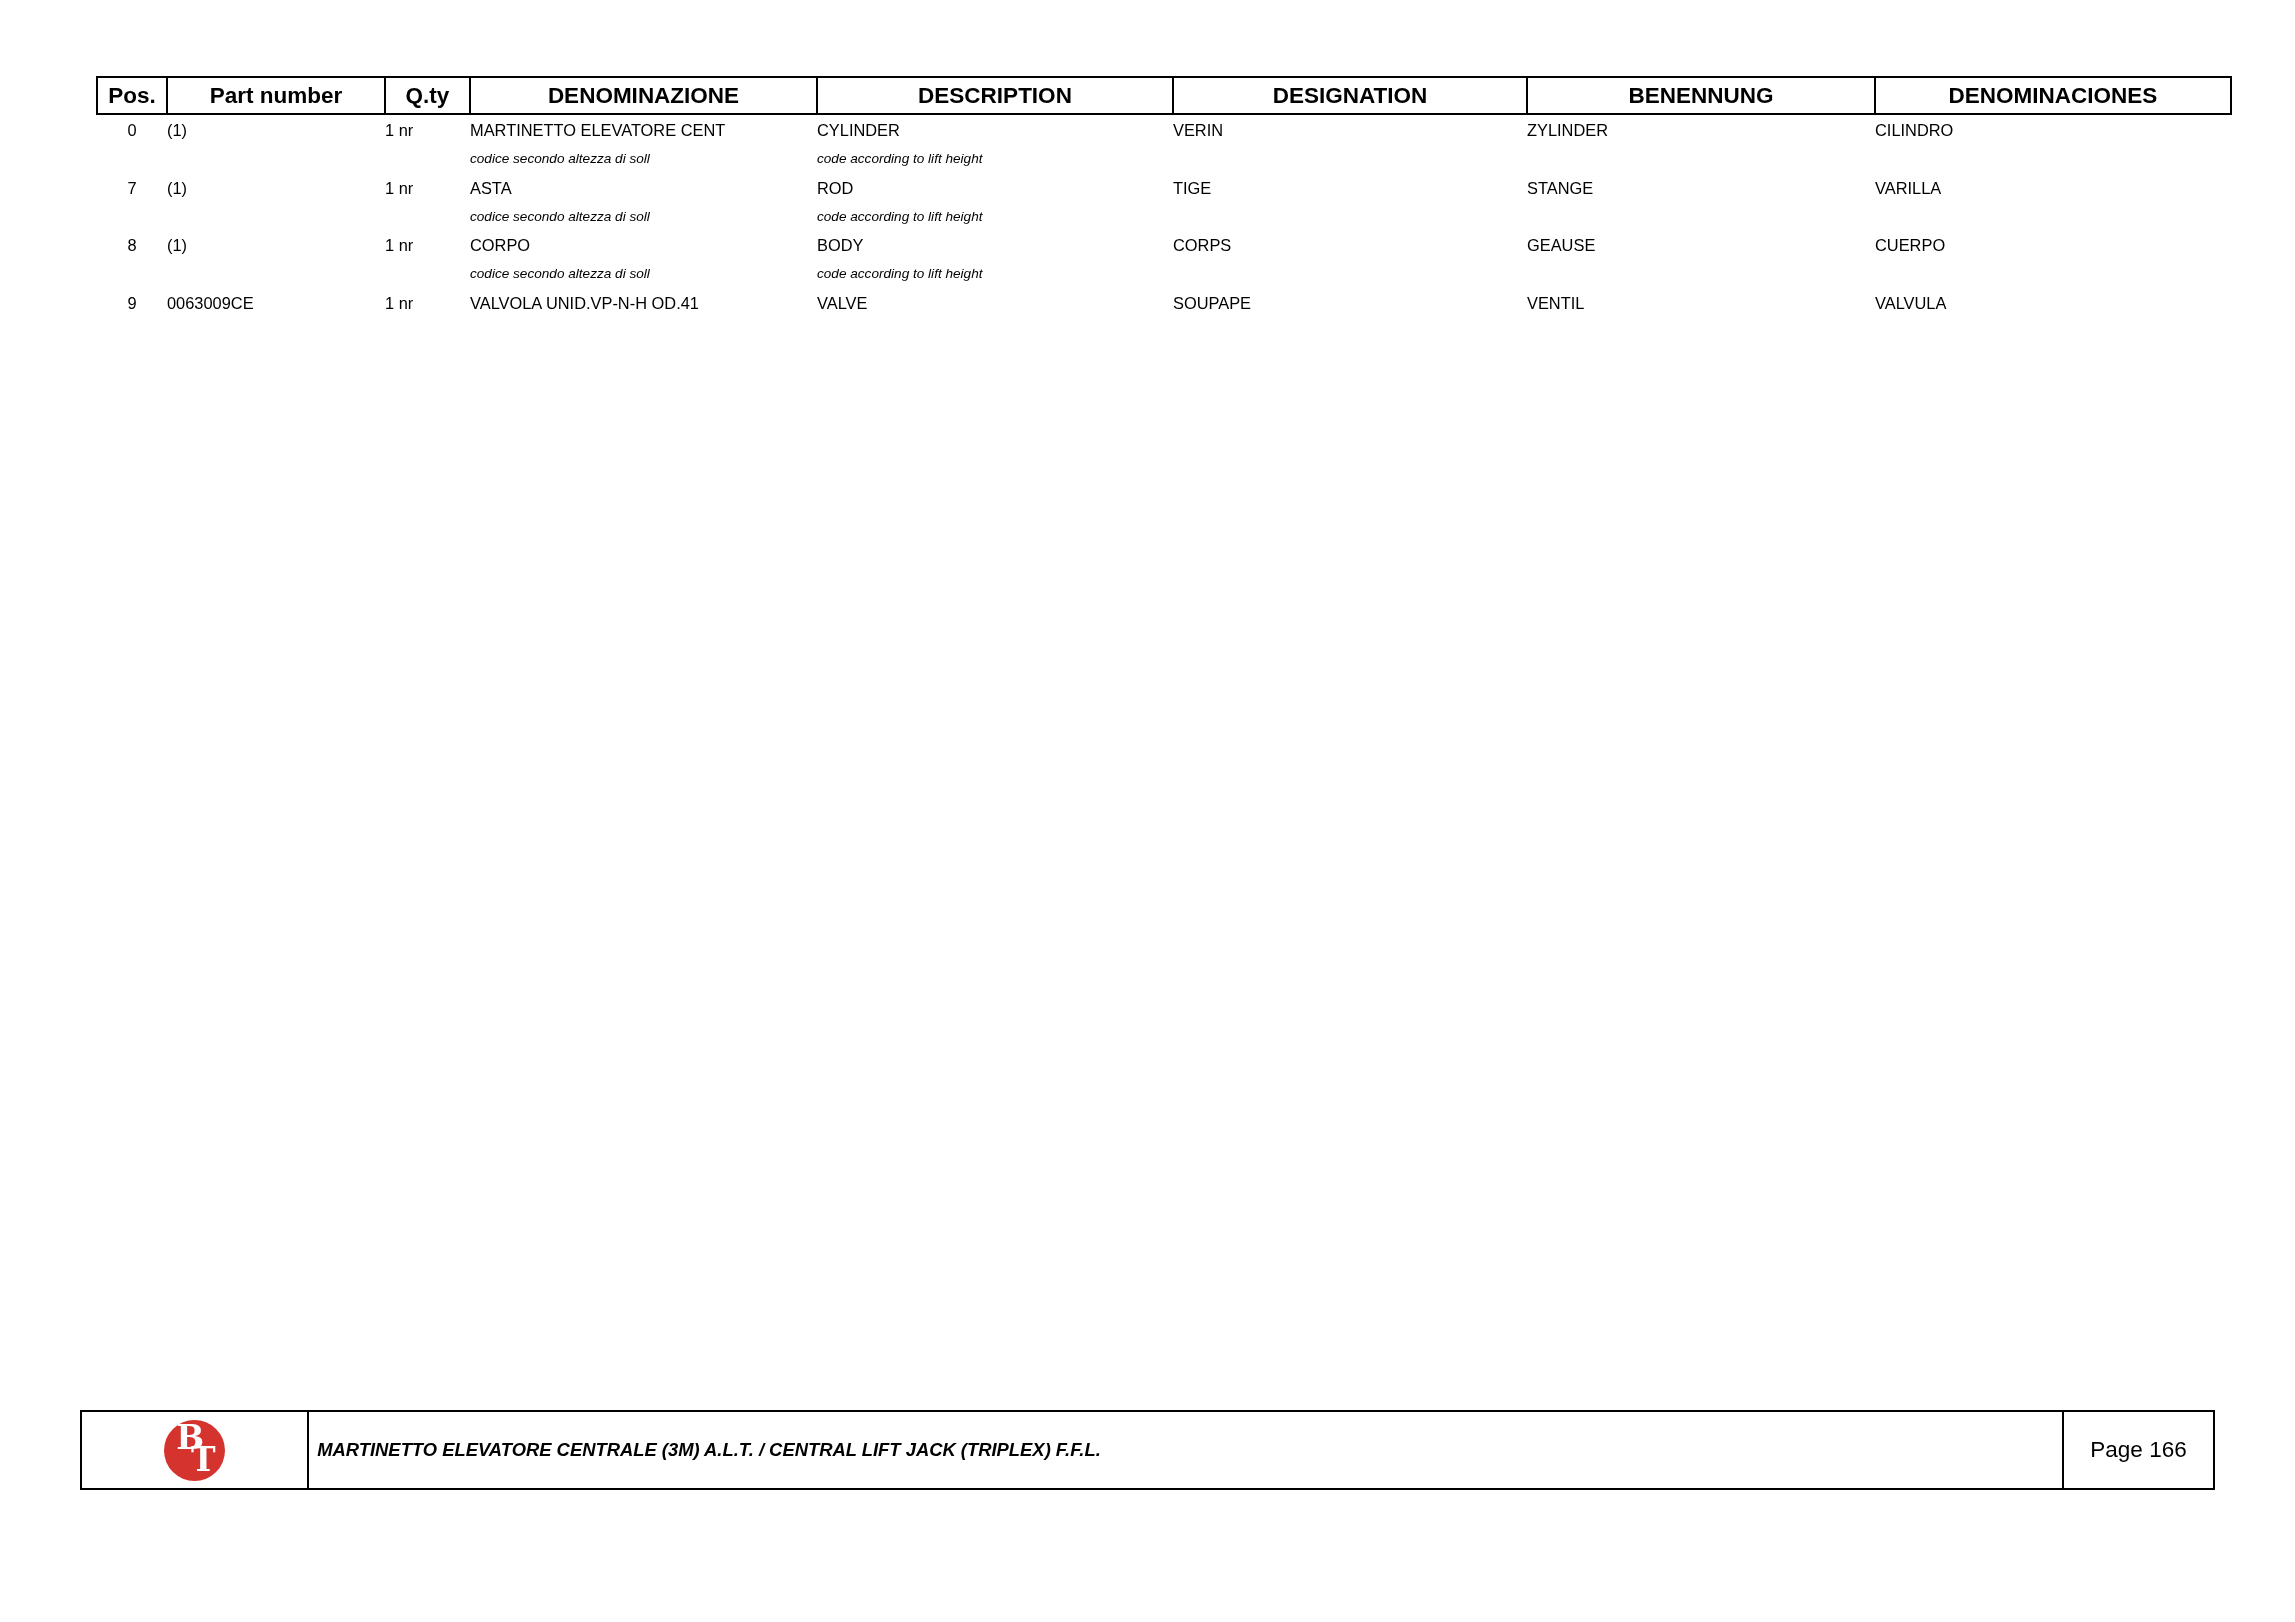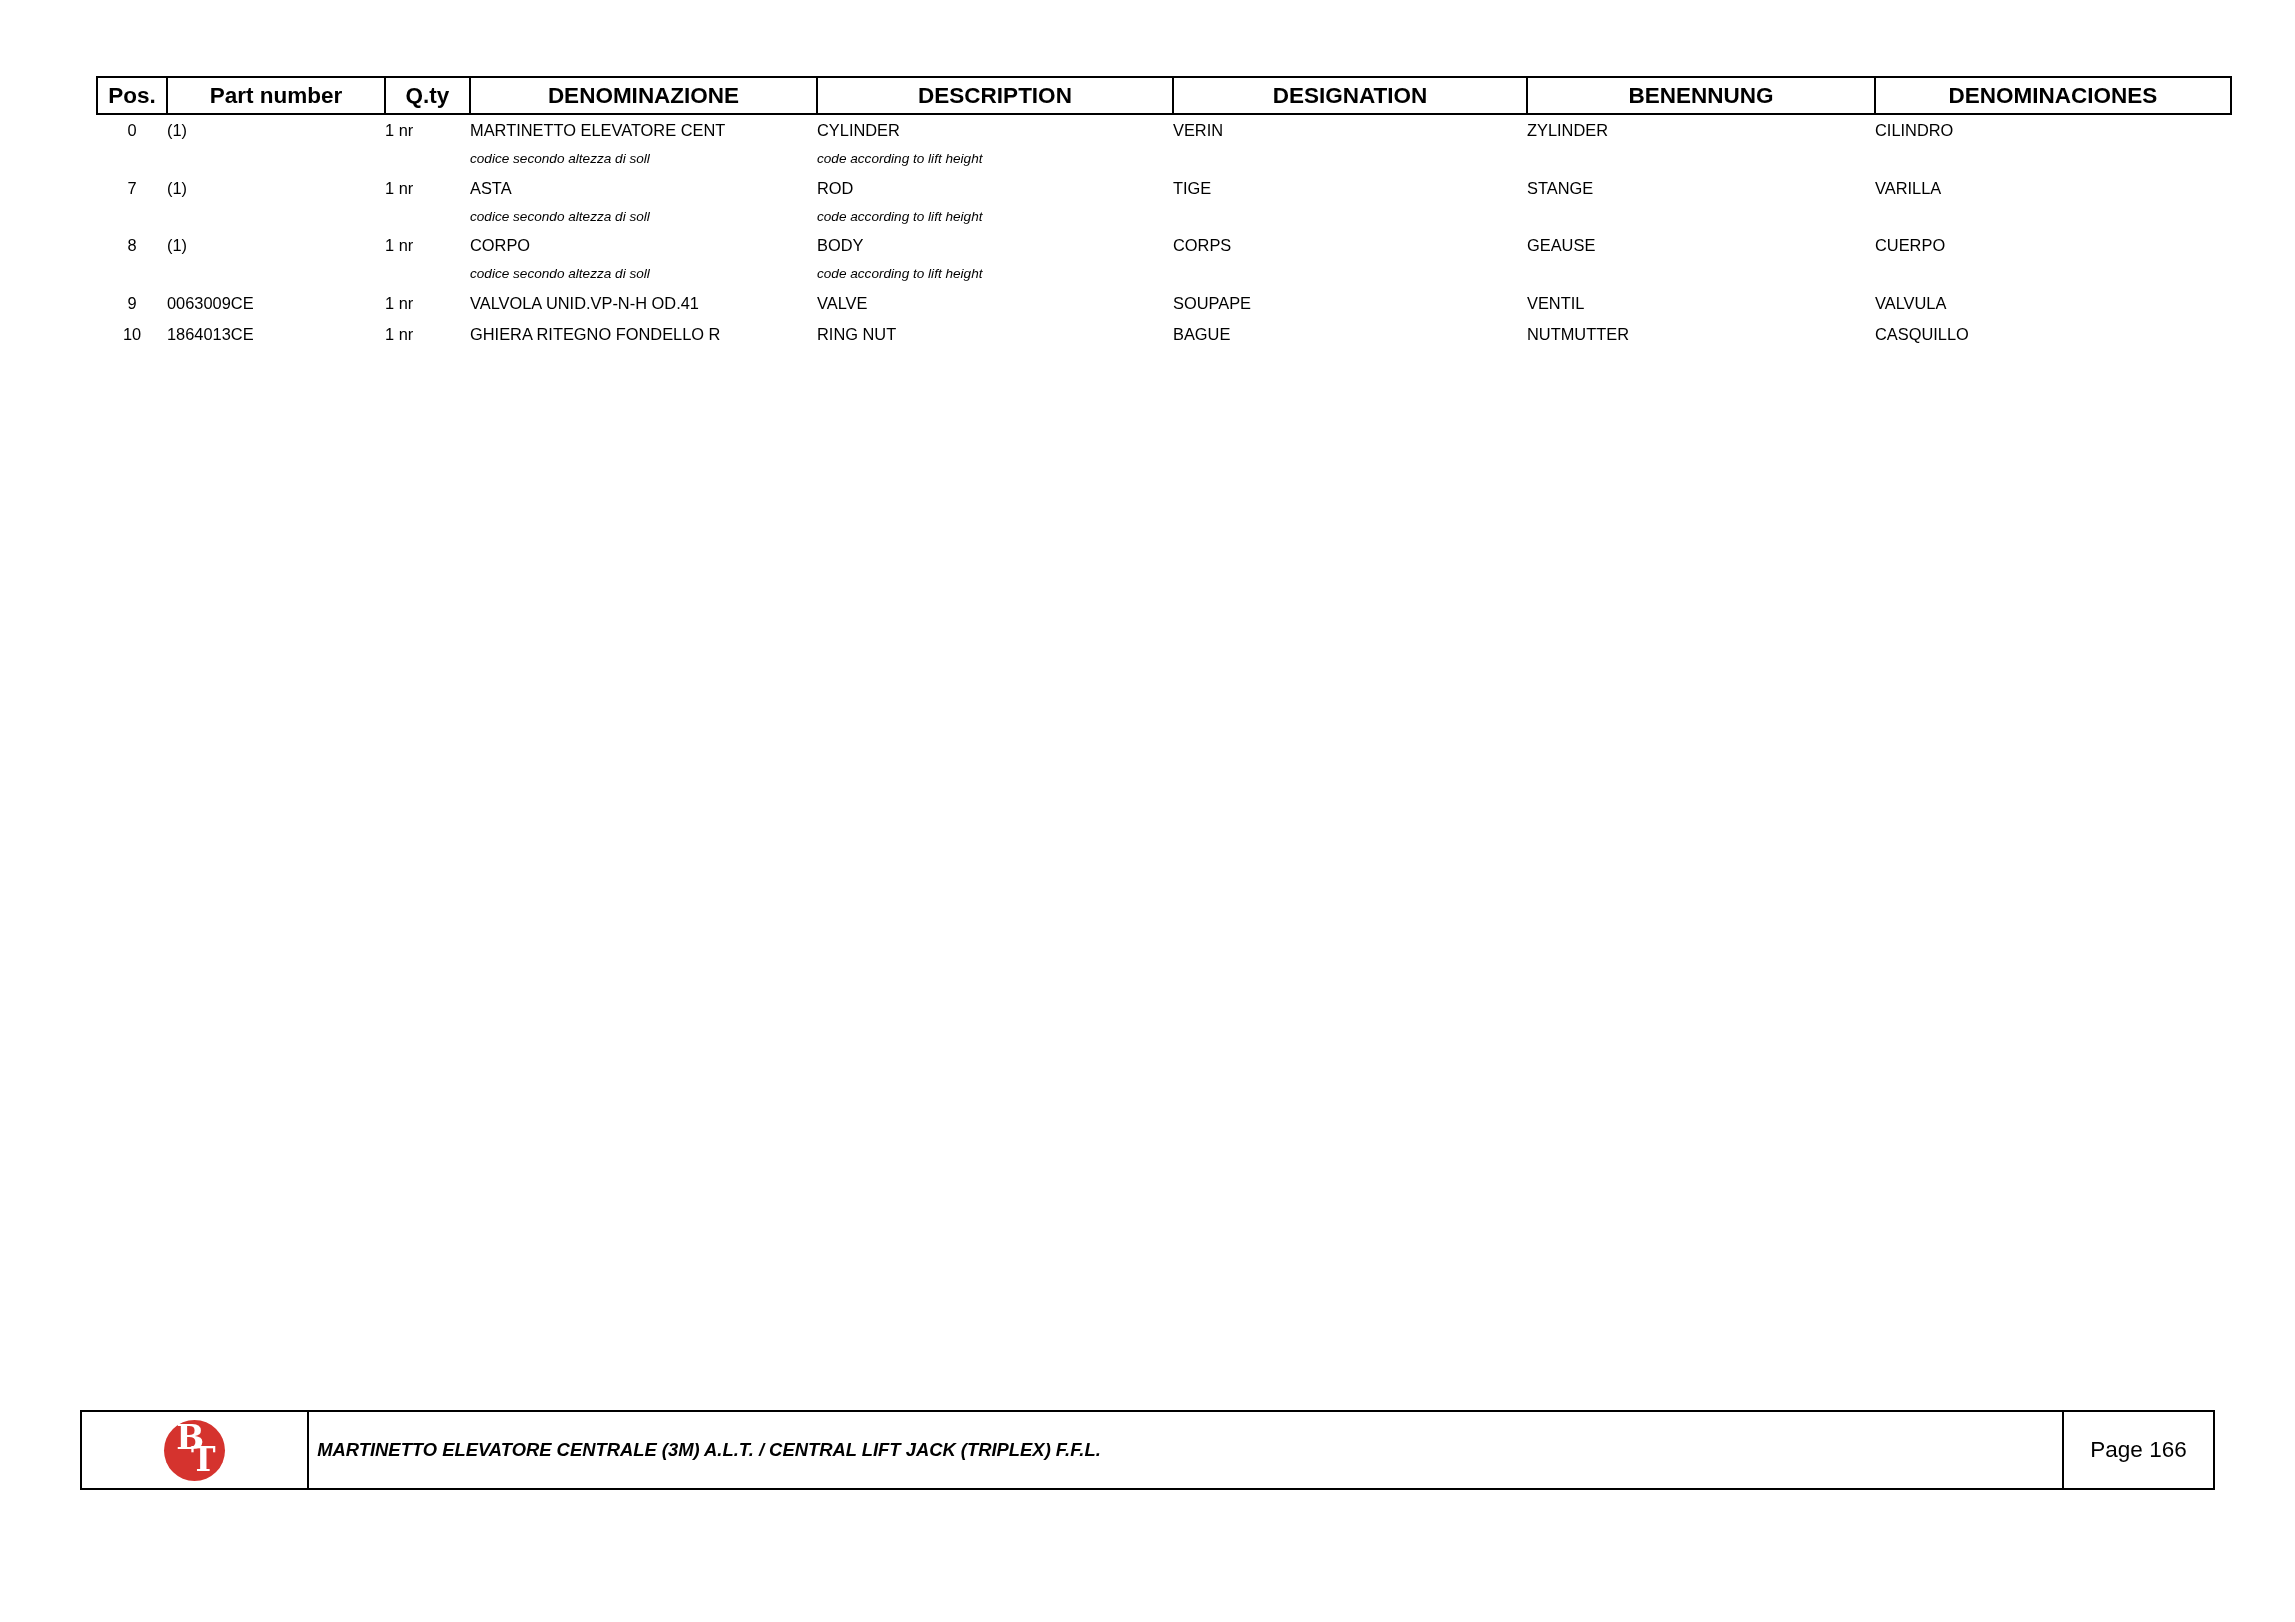--- a/index.html
+++ b/index.html
@@ -216,30 +216,20 @@
         <td class="c-pos">9</td>
         <td class="c-part">0063009CE</td>
         <td class="c-qty">1 nr</td>
         <td class="c-den">VALVOLA UNID.VP-N-H OD.41</td>
         <td class="c-desc">VALVE</td>
         <td class="c-desig">SOUPAPE</td>
         <td class="c-ben">VENTIL</td>
         <td class="c-denoms">VALVULA</td>
       </tr>
 
-      <tr>
-        <td class="c-pos">10</td>
-        <td class="c-part">1864013CE</td>
-        <td class="c-qty">1 nr</td>
-        <td class="c-den">GHIERA RITEGNO FONDELLO R</td>
-        <td class="c-desc">RING NUT</td>
-        <td class="c-desig">BAGUE</td>
-        <td class="c-ben">NUTMUTTER</td>
-        <td class="c-denoms">CASQUILLO</td>
-      </tr>
 
 
 
     </tbody>
   </table>
 
   <div class="footer">
     <div class="footer-logo-cell">
       <div class="logo-circle">
         <span class="logo-b">B</span>

